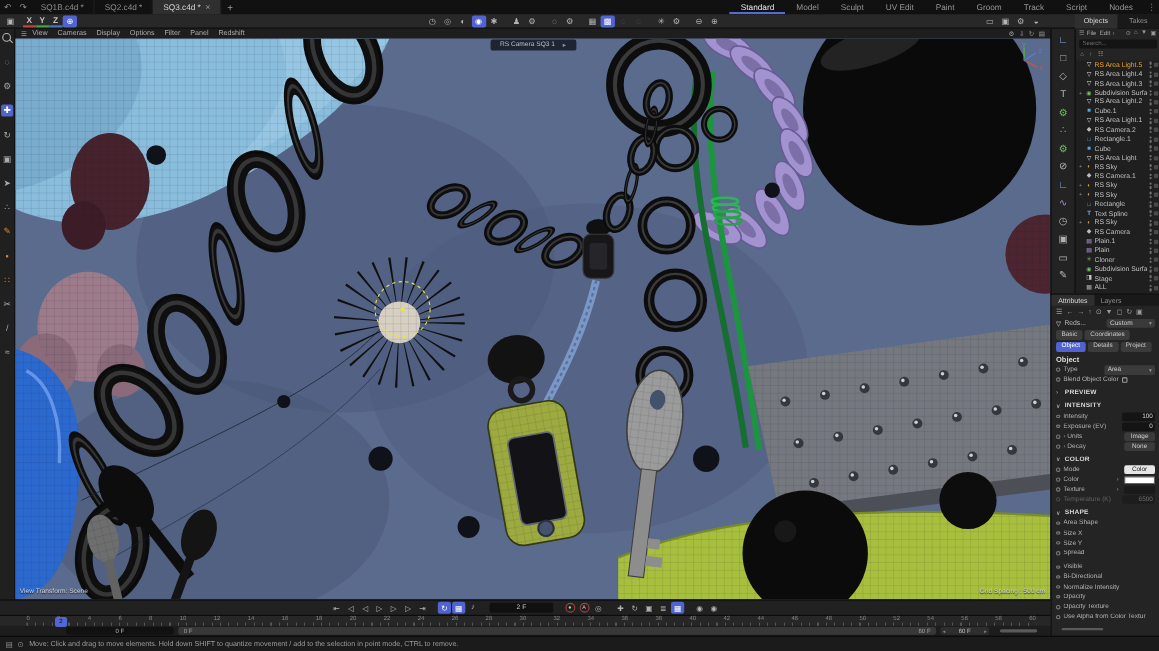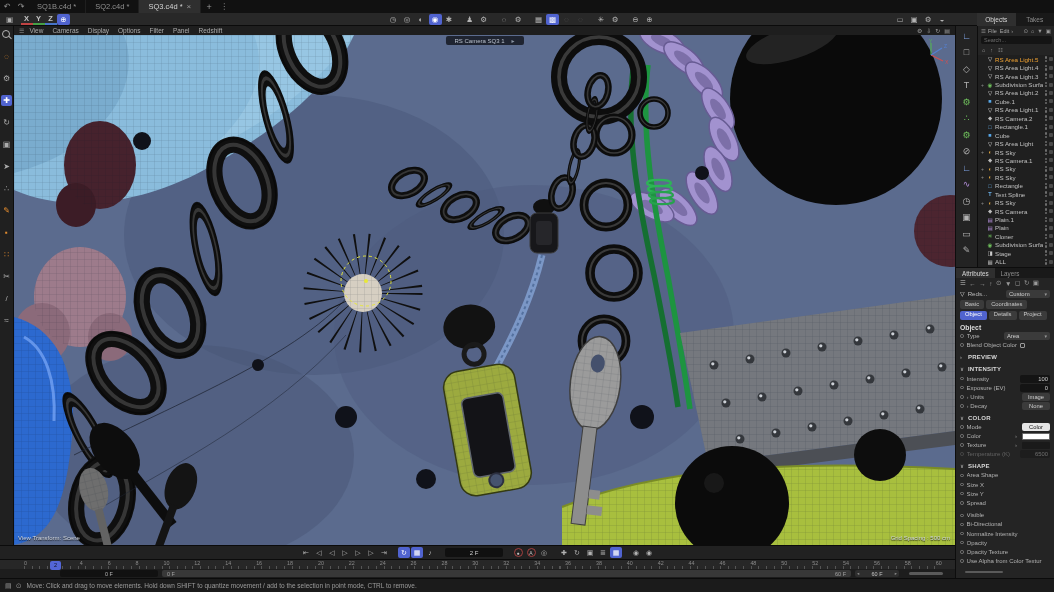--- a/index.html
+++ b/index.html
@@ -243,20 +243,32 @@
         <span>SQ2.c4d *</span>
 
       </div>
 
       <div class="doctab active">
         <span>SQ3.c4d *</span>
         <span class="close">×</span>
       </div>
     </div>
   <span class="newtab">+</span>
+  <div class="layouts">
+
+  <span class="layout active">Standard</span>
+      <span class="layout">Model</span>
+      <span class="layout">Sculpt</span>
+      <span class="layout">UV Edit</span>
+      <span class="layout">Paint</span>
+      <span class="layout">Groom</span>
+      <span class="layout">Track</span>
+      <span class="layout">Script</span>
+      <span class="layout">Nodes</span>
+    </div>
   <span class="tb-ico">⋮</span>
 </div>
 
 <div id="toolbar">
   <span class="tico" style="margin-left:3px">▣</span>
   <div class="axes">
 
   <span class="axbtn ax-x">X</span>
       <span class="axbtn ax-y">Y</span>
       <span class="axbtn ax-z">Z</span>

